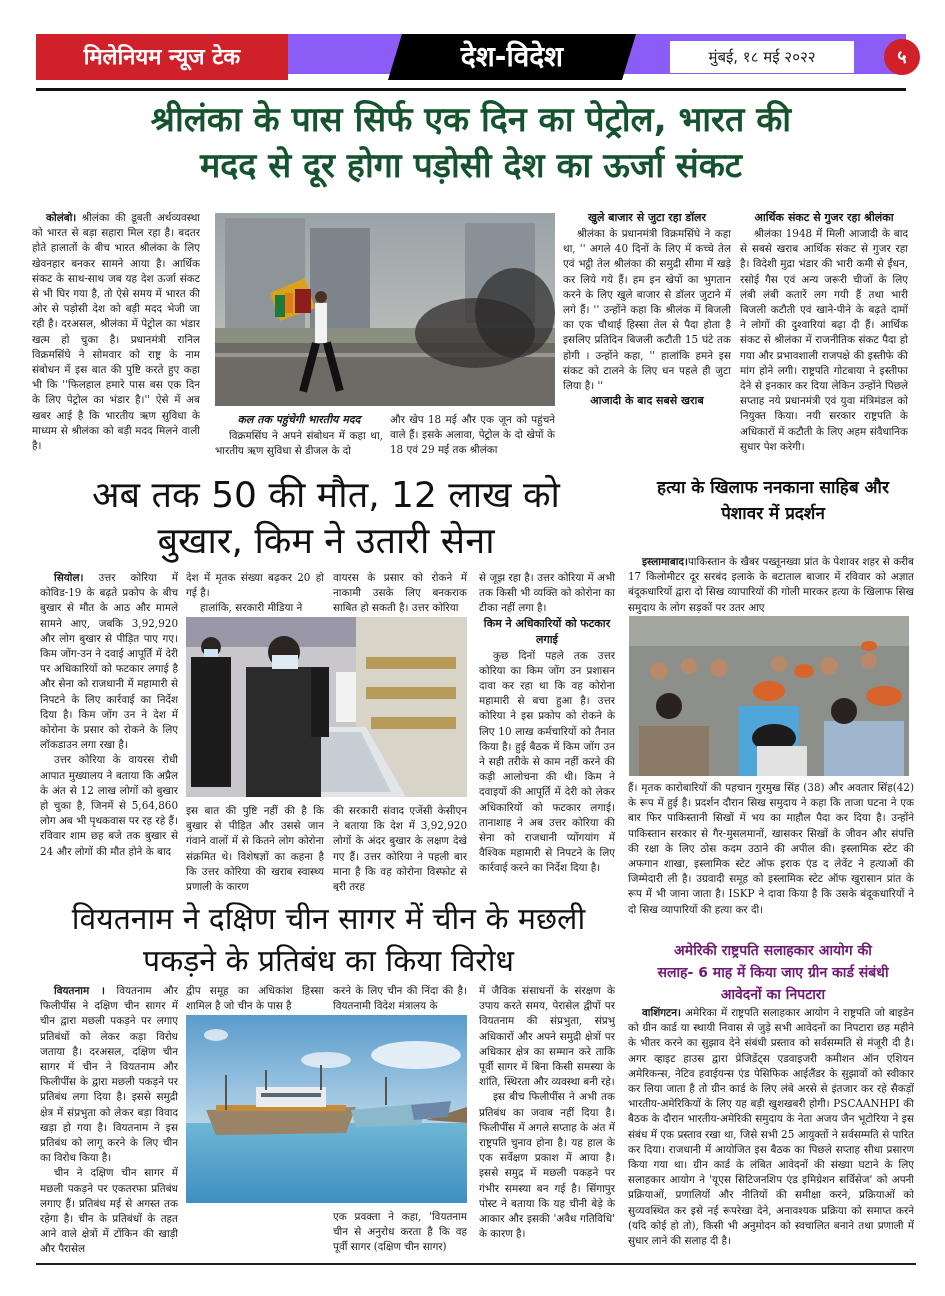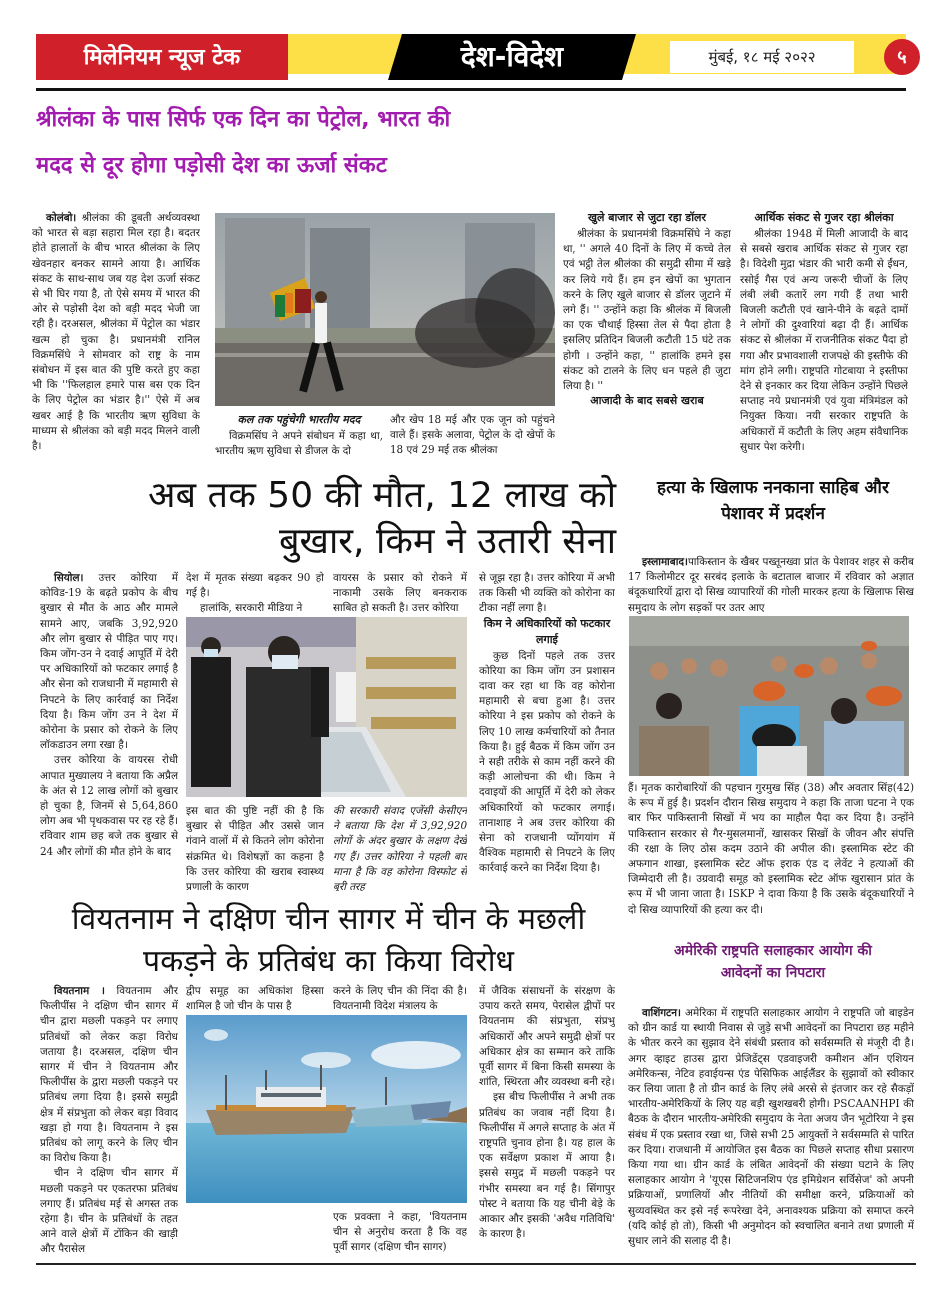--- a/index.html
+++ b/index.html
@@ -2,35 +2,35 @@
 <html><head>
 <meta charset="utf-8">
 <style>
   * { box-sizing: border-box; margin: 0; padding: 0; }
   html, body { width: 945px; height: 1296px; background: #ffffff; overflow: hidden; }
   body { font-family: "DejaVu Sans", "Liberation Sans", sans-serif; color: #111; position: relative; }
 
   .page { position: absolute; left: 0; top: 0; width: 945px; height: 1296px; }
 
   
-  .masthead { position: absolute; left: 36px; top: 34px; width: 870px; height: 40px; background: #fde047; }
+  .masthead { position: absolute; left: 36px; top: 34px; width: 870px; height: 40px; background: #8b5cf6; }
   .brand { position: absolute; left: 0; top: 0; width: 252px; height: 46px; background: #d0202a; color: #fff;
            font-weight: bold; font-size: 22px; line-height: 46px; text-align: center; white-space: nowrap; }
   .section { position: absolute; left: 352px; top: 0; width: 248px; height: 46px; background: #000; color: #fff;
              font-weight: bold; font-size: 28px; line-height: 46px; text-align: center; white-space: nowrap;
              clip-path: polygon(14px 0, 100% 0, calc(100% - 14px) 100%, 0 100%); }
   .dateline { position: absolute; left: 634px; top: 7px; width: 184px; height: 32px; background: #fff; color: #222;
               font-size: 15px; line-height: 32px; text-align: center; white-space: nowrap; }
   .pageno { position: absolute; left: 848px; top: 5px; width: 36px; height: 36px; border-radius: 50%; background: #d0202a;
             color: #fff; font-weight: bold; font-size: 18px; line-height: 36px; text-align: center; }
   .rule-top { position: absolute; left: 36px; top: 88px; width: 870px; height: 3px; background: #111; }
 
   
-  .h-main { position: absolute; left: 36px; top: 96px; width: 870px; text-align: left; font-weight: bold;
-            font-size: 22px; line-height: 46px; color: #a21caf; }
+  .h-main { position: absolute; left: 36px; top: 96px; width: 870px; text-align: center; font-weight: bold;
+            font-size: 34px; line-height: 46px; color: #14532d; }
   .h-big { position: absolute; text-align: center; font-size: 36px; line-height: 46px; color: #111; font-weight: normal; }
   .h-side { position: absolute; text-align: center; font-weight: bold; font-size: 17px; line-height: 26px; color: #111; }
   .h-side-sm { position: absolute; text-align: center; font-weight: bold; font-size: 14px; line-height: 22px; color: #701a75; }
 
   
   .col { position: absolute; font-family: "DejaVu Serif", "Liberation Serif", serif; font-size: 10.4px; line-height: 15.2px;
          text-align: justify; color: #1a1a1a; overflow: hidden; }
   .col p { text-indent: 14px; }
   .col .dl { font-weight: bold; font-family: "DejaVu Sans", sans-serif; }
   .sub { font-family: "DejaVu Sans", sans-serif; font-weight: bold; font-size: 11px; text-align: center; text-indent: 0 !important; line-height: 16px; }
@@ -104,32 +104,32 @@
     <div class="sub">खुले बाजार से जुटा रहा डॉलर</div>
     <p>श्रीलंका के प्रधानमंत्री विक्रमसिंघे ने कहा था, '' अगले 40 दिनों के लिए में कच्चे तेल एवं भट्ठी तेल श्रीलंका की समुद्री सीमा में खड़े कर लिये गये हैं। हम इन खेपों का भुगतान करने के लिए खुले बाजार से डॉलर जुटाने में लगे हैं। '' उन्होंने कहा कि श्रीलंक में बिजली का एक चौथाई हिस्सा तेल से पैदा होता है इसलिए प्रतिदिन बिजली कटौती 15 घंटे तक होगी । उन्होंने कहा, '' हालांकि हमने इस संकट को टालने के लिए धन पहले ही जुटा लिया है। ''</p>
     <div class="sub">आजादी के बाद सबसे खराब</div>
   </div>
 
   <div class="col" style="left:740px; top:210px; width:168px; height:252px;">
     <div class="sub">आर्थिक संकट से गुजर रहा श्रीलंका</div>
     <p>श्रीलंका 1948 में मिली आजादी के बाद से सबसे खराब आर्थिक संकट से गुजर रहा है। विदेशी मुद्रा भंडार की भारी कमी से ईंधन, रसोई गैस एवं अन्य जरूरी चीजों के लिए लंबी लंबी कतारें लग गयी हैं तथा भारी बिजली कटौती एवं खाने-पीने के बढ़ते दामों ने लोगों की दुश्वारियां बढ़ा दी हैं। आर्थिक संकट से श्रीलंका में राजनीतिक संकट पैदा हो गया और प्रभावशाली राजपक्षे की इस्तीफे की मांग होने लगी। राष्ट्रपति गोटबाया ने इस्तीफा देने से इनकार कर दिया लेकिन उन्होंने पिछले सप्ताह नये प्रधानमंत्री एवं युवा मंत्रिमंडल को नियुक्त किया। नयी सरकार राष्ट्रपति के अधिकारों में कटौती के लिए अहम संवैधानिक सुधार पेश करेगी।</p>
   </div>
 
-  <div class="h-big" style="left:36px; top:472px; width:580px;text-align:right;">
+  <div class="h-big" style="left:36px; top:472px; width:580px;">
     <div>अब तक 50 की मौत, 12 लाख को</div>
     <div>बुखार, किम ने उतारी सेना</div>
   </div>
 
   <div class="col" style="left:40px; top:570px; width:138px; height:318px;">
     <p><span class="dl">सियोल।</span> <span>उत्तर कोरिया में कोविड-19 के बढ़ते प्रकोप के बीच बुखार से मौत के आठ और मामले सामने आए, जबकि 3,92,920 और लोग बुखार से पीड़ित पाए गए। किम जोंग-उन ने दवाई आपूर्ति में देरी पर अधिकारियों को फटकार लगाई है और सेना को राजधानी में महामारी से निपटने के लिए कार्रवाई का निर्देश दिया है। किम जोंग उन ने देश में कोरोना के प्रसार को रोकने के लिए लॉकडाउन लगा रखा है।</span></p>
     <p>उत्तर कोरिया के वायरस रोधी आपात मुख्यालय ने बताया कि अप्रैल के अंत से 12 लाख लोगों को बुखार हो चुका है, जिनमें से 5,64,860 लोग अब भी पृथकवास पर रह रहे हैं। रविवार शाम छह बजे तक बुखार से 24 और लोगों की मौत होने के बाद</p>
   </div>
 
   <div class="col" style="left:186px; top:570px; width:138px; height:46px;">
-    <p style="text-indent:0">देश में मृतक संख्या बढ़कर 90 हो गई है।</p>
+    <p style="text-indent:0">देश में मृतक संख्या बढ़कर 20 हो गई है।</p>
     <p>हालांकि, सरकारी मीडिया ने</p>
   </div>
   <div class="col" style="left:333px; top:570px; width:134px; height:46px;">
     <p style="text-indent:0">वायरस के प्रसार को रोकने में नाकामी उसके लिए बनकराक साबित हो सकती है। उत्तर कोरिया</p>
   </div>
 
   <div class="photo" style="left:186px; top:617px; width:281px; height:180px;">
     <svg viewBox="0 0 281 180" preserveAspectRatio="none">
       <rect width="281" height="180" fill="#c9c6cc"></rect>
       <rect x="0" y="0" width="281" height="30" fill="#9a98a8"></rect>
@@ -148,21 +148,21 @@
       <circle cx="98" cy="35" r="16" fill="#2a2520"></circle>
       <rect x="86" y="38" width="26" height="14" fill="#dfeaf3"></rect>
       <rect x="125" y="50" width="18" height="70" fill="#1c1c1c"></rect>
       <rect x="150" y="55" width="20" height="50" fill="#f2f2f2"></rect>
     </svg>
   </div>
 
   <div class="col" style="left:186px; top:803px; width:138px; height:88px;">
     <p style="text-indent:0">इस बात की पुष्टि नहीं की है कि बुखार से पीड़ित और उससे जान गंवाने वालों में से कितने लोग कोरोना संक्रमित थे। विशेषज्ञों का कहना है कि उत्तर कोरिया की खराब स्वास्थ्य प्रणाली के कारण</p>
   </div>
-  <div class="col" style="left:333px; top:803px; width:134px; height:88px;font-style:italic;">
+  <div class="col" style="left:333px; top:803px; width:134px; height:88px;">
     <p style="text-indent:0">की सरकारी संवाद एजेंसी केसीएन ने बताया कि देश में 3,92,920 लोगों के अंदर बुखार के लक्षण देखे गए हैं। उत्तर कोरिया ने पहली बार माना है कि वह कोरोना विस्फोट से बुरी तरह</p>
   </div>
 
   <div class="col" style="left:479px; top:570px; width:136px; height:318px;">
     <p style="text-indent:0">से जूझ रहा है। उत्तर कोरिया में अभी तक किसी भी व्यक्ति को कोरोना का टीका नहीं लगा है।</p>
     <div class="sub">किम ने अधिकारियों को फटकार लगाई</div>
     <p>कुछ दिनों पहले तक उत्तर कोरिया का किम जोंग उन प्रशासन दावा कर रहा था कि वह कोरोना महामारी से बचा हुआ है। उत्तर कोरिया ने इस प्रकोप को रोकने के लिए 10 लाख कर्मचारियों को तैनात किया है। हुई बैठक में किम जोंग उन ने सही तरीके से काम नहीं करने की कड़ी आलोचना की थी। किम ने दवाइयों की आपूर्ति में देरी को लेकर अधिकारियों को फटकार लगाई। तानाशाह ने अब उत्तर कोरिया की सेना को राजधानी प्योंगयांग में वैश्विक महामारी से निपटने के लिए कार्रवाई करने का निर्देश दिया है।</p>
   </div>
 
   <div class="h-side" style="left:624px; top:474px; width:298px;">
@@ -201,20 +201,21 @@
       <circle cx="215" cy="95" r="13" fill="#2a2220"></circle>
     </svg>
   </div>
 
   <div class="col" style="left:628px; top:780px; width:286px; height:150px;">
     <p style="text-indent:0">हैं। मृतक कारोबारियों की पहचान गुरमुख सिंह (38) और अवतार सिंह(42) के रूप में हुई है। प्रदर्शन दौरान सिख समुदाय ने कहा कि ताजा घटना ने एक बार फिर पाकिस्तानी सिखों में भय का माहौल पैदा कर दिया है। उन्होंने पाकिस्तान सरकार से गैर-मुसलमानों, खासकर सिखों के जीवन और संपत्ति की रक्षा के लिए ठोस कदम उठाने की अपील की। इस्लामिक स्टेट की अफगान शाखा, इस्लामिक स्टेट ऑफ इराक एंड द लेवेंट ने हत्याओं की जिम्मेदारी ली है। उग्रवादी समूह को इस्लामिक स्टेट ऑफ खुरासान प्रांत के रूप में भी जाना जाता है। ISKP ने दावा किया है कि उसके बंदूकधारियों ने दो सिख व्यापारियों की हत्या कर दी।</p>
   </div>
 
   <div class="h-side-sm" style="left:624px; top:939px; width:298px;">
     <div>अमेरिकी राष्ट्रपति सलाहकार आयोग की</div>
+    <div>सलाह- 6 माह में किया जाए ग्रीन कार्ड संबंधी</div>
     <div>आवेदनों का निपटारा</div>
   </div>
 
   <div class="col" style="left:628px; top:1005px; width:286px; height:262px;">
     <p><span class="dl">वाशिंगटन।</span> <span>अमेरिका में राष्ट्रपति सलाहकार आयोग ने राष्ट्रपति जो बाइडेन को ग्रीन कार्ड या स्थायी निवास से जुड़े सभी आवेदनों का निपटारा छह महीने के भीतर करने का सुझाव देने संबंधी प्रस्ताव को सर्वसम्मति से मंजूरी दी है। अगर व्हाइट हाउस द्वारा प्रेजिडेंट्स एडवाइजरी कमीशन ऑन एशियन अमेरिकन्स, नेटिव हवाईयन्स एंड पेसिफिक आईलैंडर के सुझावों को स्वीकार कर लिया जाता है तो ग्रीन कार्ड के लिए लंबे अरसे से इंतजार कर रहे सैकड़ों भारतीय-अमेरिकियों के लिए यह बड़ी खुशखबरी होगी। PSCAANHPI की बैठक के दौरान भारतीय-अमेरिकी समुदाय के नेता अजय जैन भूटोरिया ने इस संबंध में एक प्रस्ताव रखा था, जिसे सभी 25 आयुक्तों ने सर्वसम्मति से पारित कर दिया। राजधानी में आयोजित इस बैठक का पिछले सप्ताह सीधा प्रसारण किया गया था। ग्रीन कार्ड के लंबित आवेदनों की संख्या घटाने के लिए सलाहकार आयोग ने 'यूएस सिटिजनशिप एंड इमिग्रेशन सर्विसेज' को अपनी प्रक्रियाओं, प्रणालियों और नीतियों की समीक्षा करने, प्रक्रियाओं को सुव्यवस्थित कर इसे नई रूपरेखा देने, अनावश्यक प्रक्रिया को समाप्त करने (यदि कोई हो तो), किसी भी अनुमोदन को स्वचालित बनाने तथा प्रणाली में सुधार लाने की सलाह दी है।</span></p>
   </div>
 
   <div class="h-big" style="left:36px; top:898px; width:585px; font-size:30px; line-height:42px;">
     <div>वियतनाम ने दक्षिण चीन सागर में चीन के मछली</div>
     <div>पकड़ने के प्रतिबंध का किया विरोध</div>

